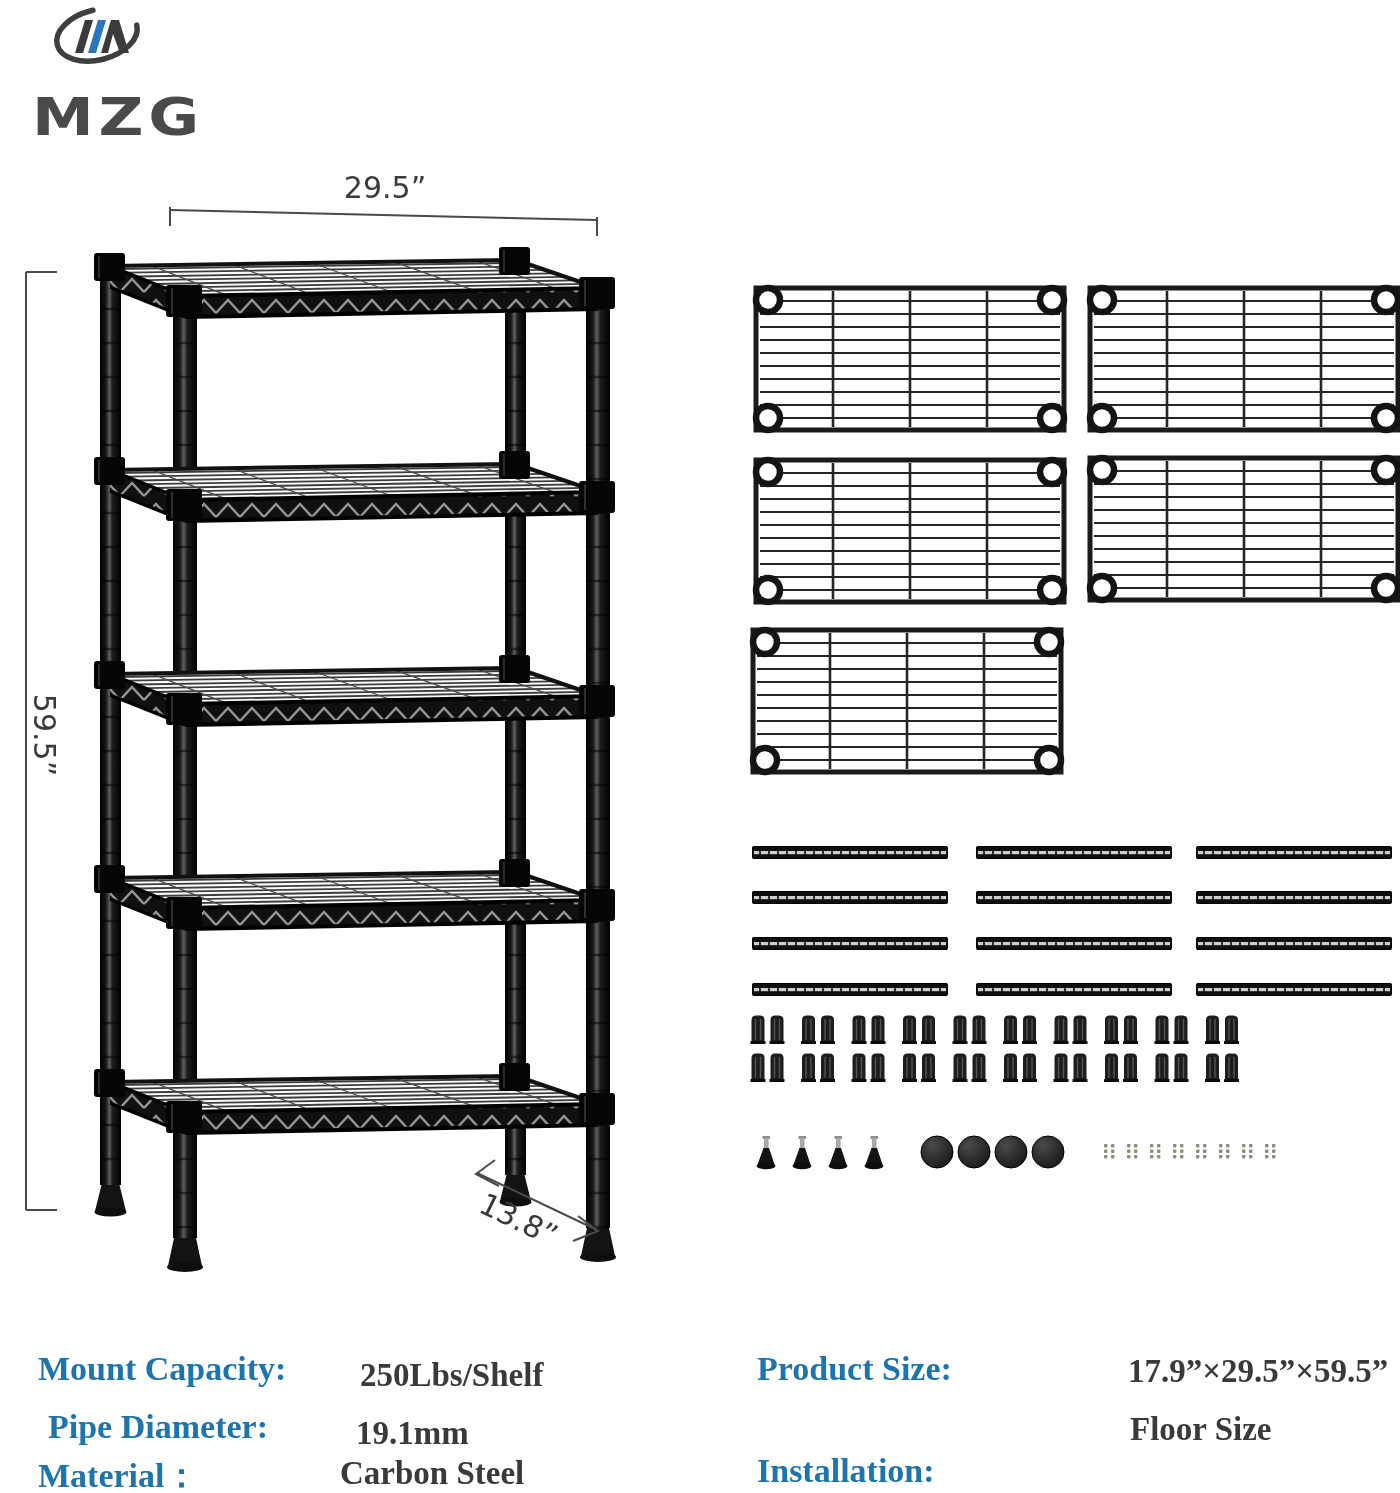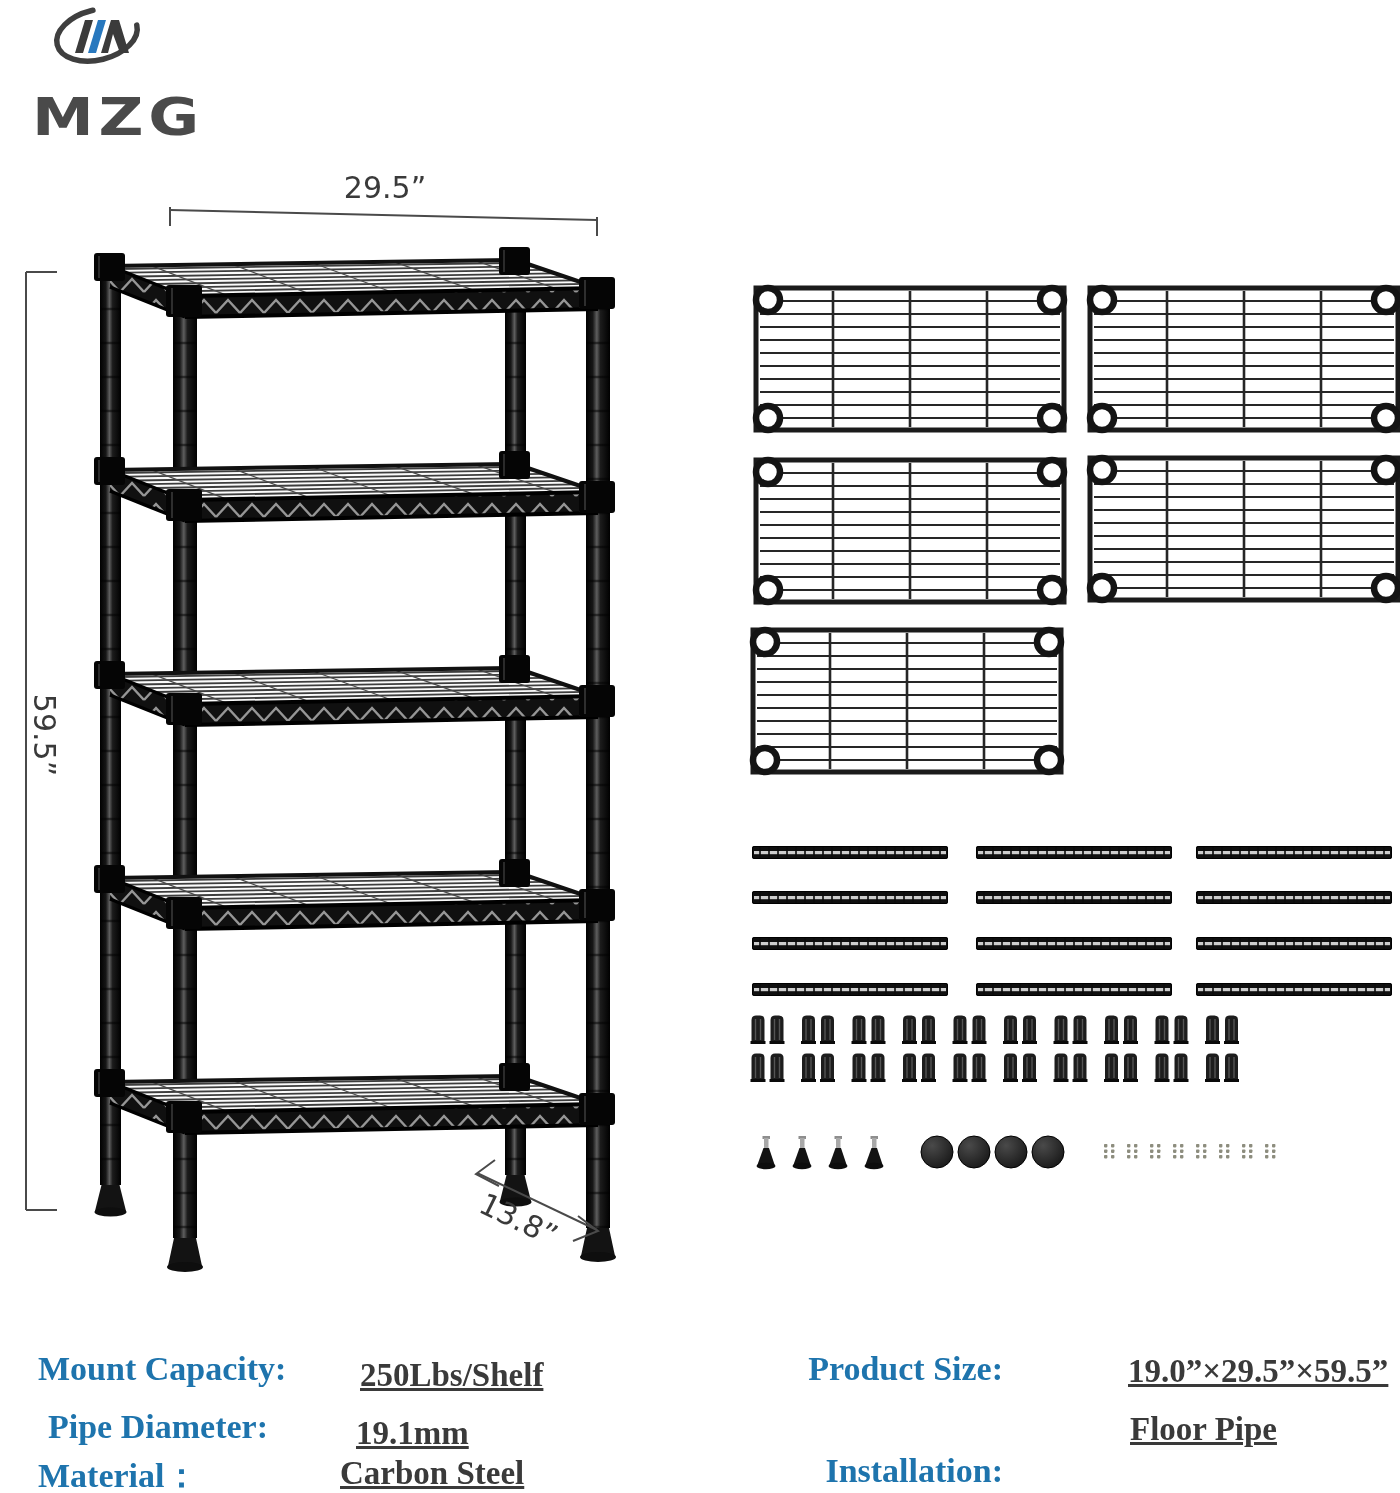--- a/index.html
+++ b/index.html
@@ -11,26 +11,25 @@
   svg text{user-select:none;}
   .dim-text{
     font-family:"DejaVu Sans",sans-serif;
     fill:#3a3a3a;font-size:30px;
   }
   .spec-label{
     position:absolute;white-space:nowrap;
     font:700 34px "Liberation Serif",serif;
     color:var(--label-blue,#1e74ad);
   }
-  .spec-label.r{width:246px;text-align:right;}
+  .spec-label.r{width:246px;text-align:left;}
   .spec-value{
     position:absolute;white-space:nowrap;
     font:700 33px "Liberation Serif",serif;
     color:var(--value-gray,#3a3a3a);
-    text-decoration:underline;
   }
 </style>
 </head>
 <body>
 
 <svg class="abs" style="left:28px;top:5px" width="240" height="150" viewBox="0 0 240 150">
   <g>
     <ellipse cx="69" cy="30" rx="41" ry="25" fill="none" stroke="#3f3f3f" stroke-width="5.5" stroke-linecap="round" pathLength="100" stroke-dasharray="76 24" transform="rotate(-14 69 30)"></ellipse>
     <polygon points="47,48 57,15 65,15 55,48" fill="#3b3b3b"></polygon>
     <polygon points="60,48 70,15 78,15 68,48" fill="#2878be"></polygon>
@@ -321,17 +320,17 @@
   <div class="spec-label" style="left:38px;top:1350px">Mount Capacity:</div>
   <div class="spec-value" style="left:360px;top:1357px">250Lbs/Shelf</div>
 
   <div class="spec-label" style="left:48px;top:1408px">Pipe Diameter:</div>
   <div class="spec-value" style="left:356px;top:1415px">19.1mm</div>
 
   <div class="spec-label" style="left:38px;top:1453px">Material：</div>
   <div class="spec-value" style="left:340px;top:1455px">Carbon Steel</div>
 
   <div class="spec-label r" style="left:757px;top:1350px">Product Size:</div>
-  <div class="spec-value" style="left:1128px;top:1353px">19.0”×29.5”×59.5”</div>
+  <div class="spec-value" style="left:1128px;top:1353px">17.9”×29.5”×59.5”</div>
 
   <div class="spec-label r" style="left:757px;top:1452px">Installation:</div>
-  <div class="spec-value" style="left:1130px;top:1411px">Floor Pipe</div>
+  <div class="spec-value" style="left:1130px;top:1411px">Floor Size</div>
 </div>
 
 </body></html>

